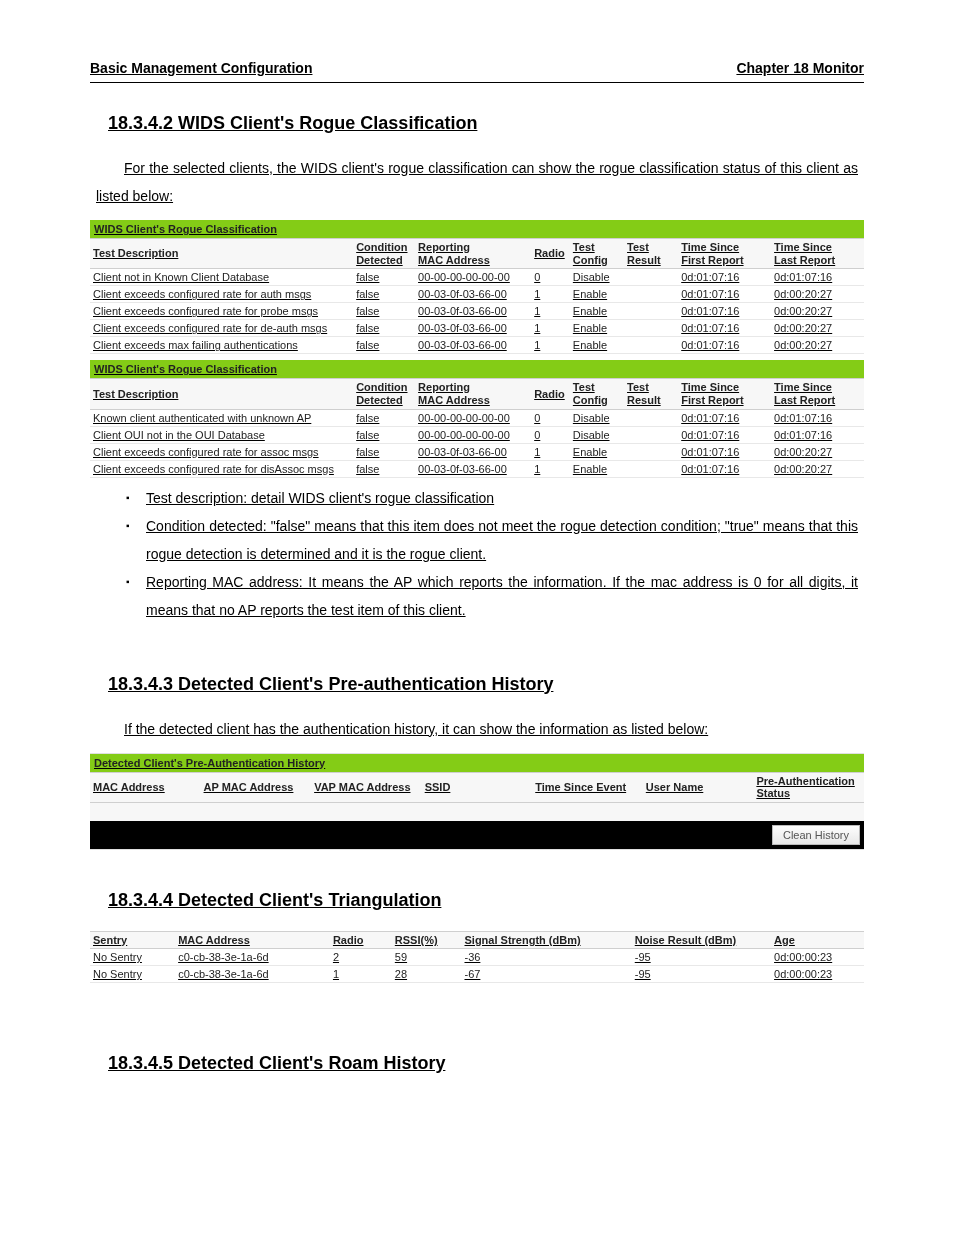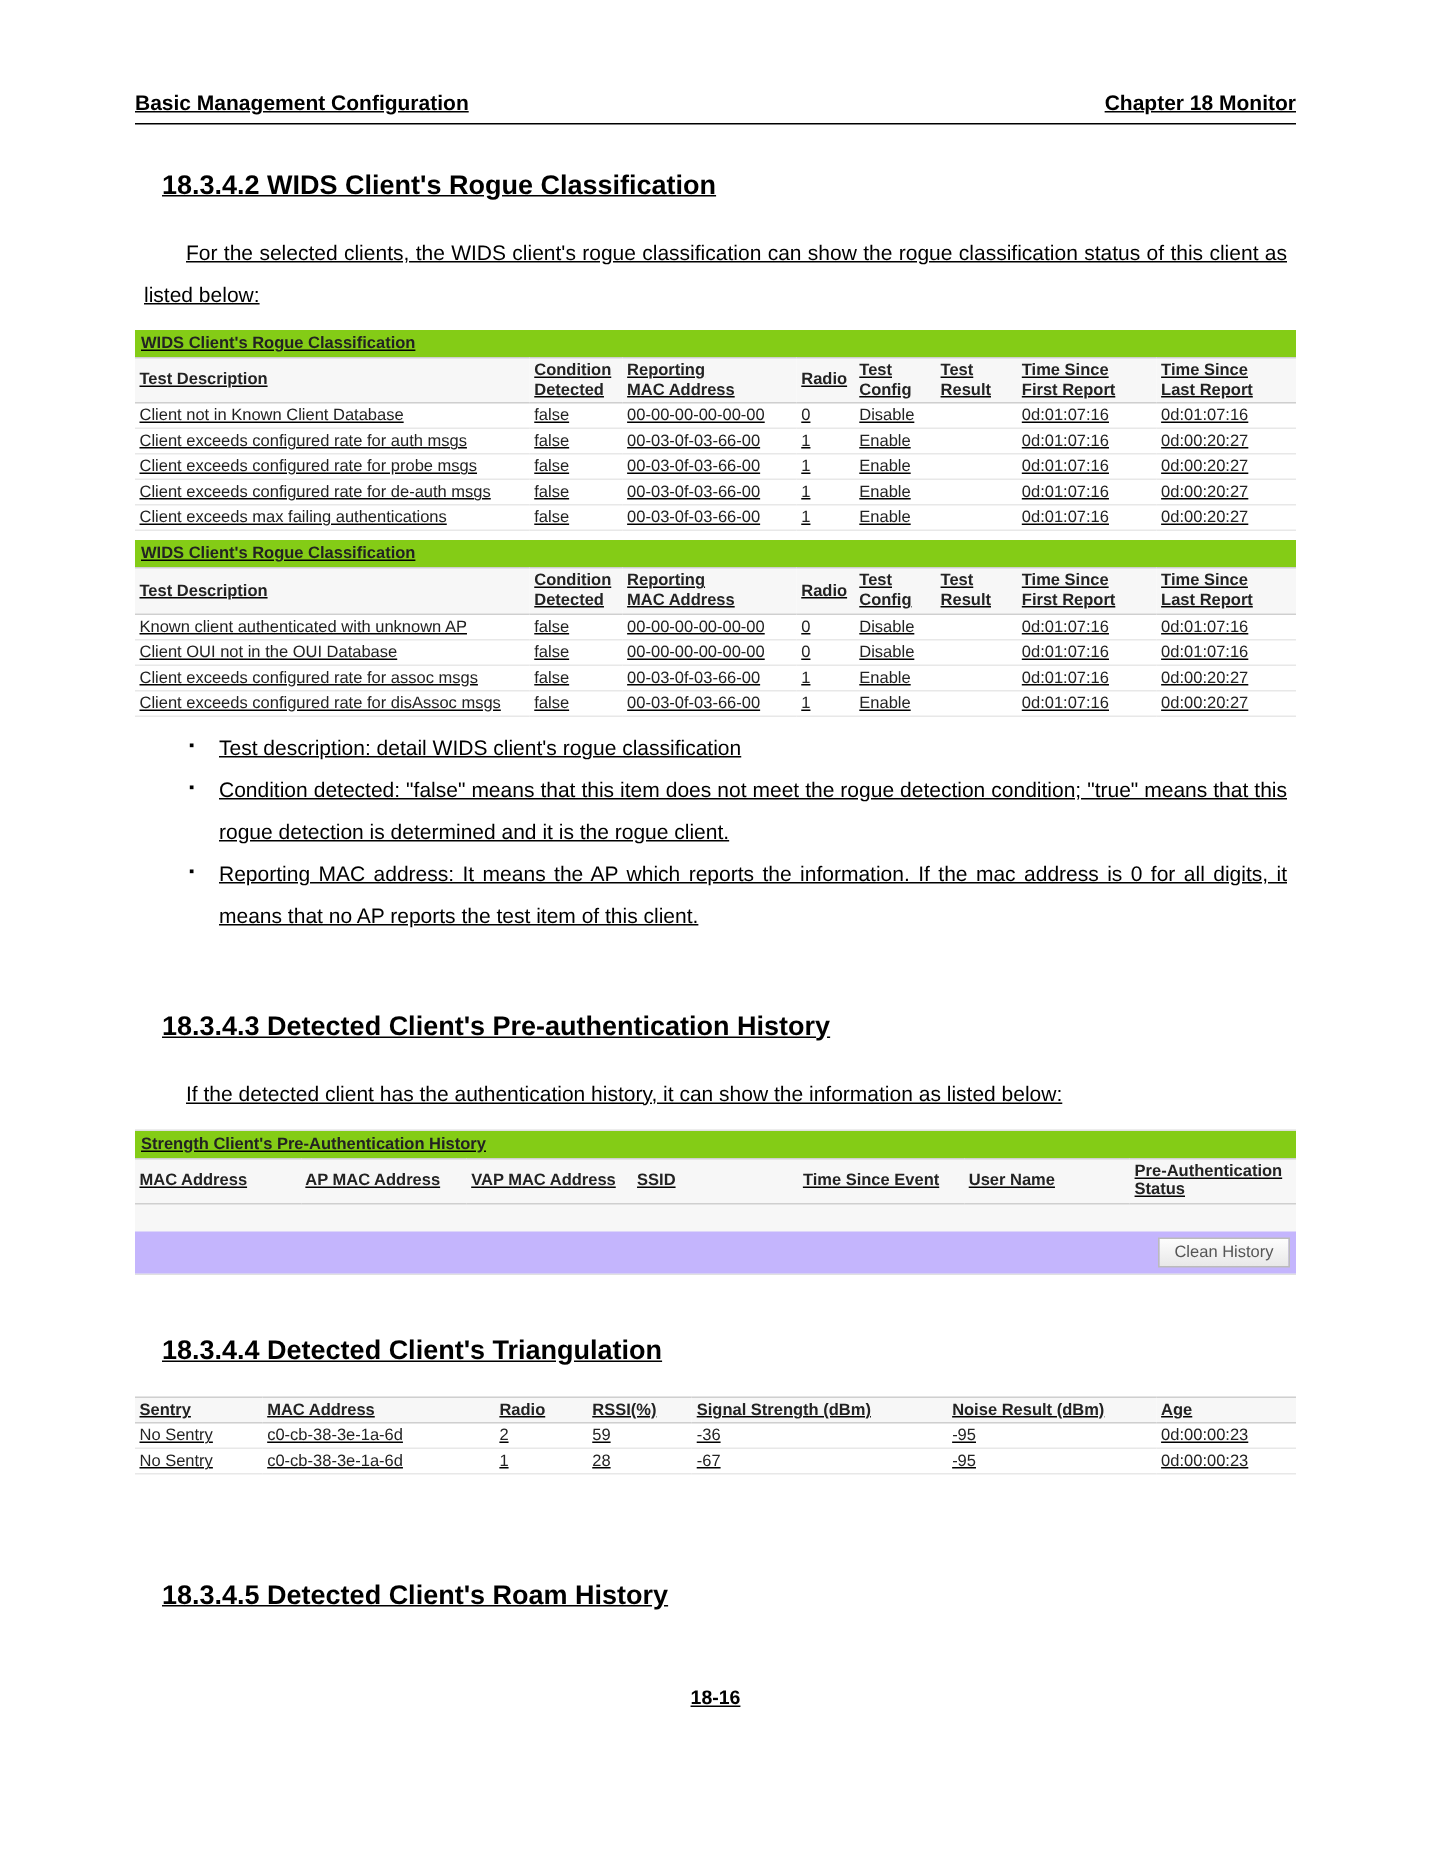--- a/index.html
+++ b/index.html
@@ -92,21 +92,21 @@
   }
   .pager {
     text-align: center;
     font-size: 11px;
     padding: 4px 0;
   }
   .pager a { color: #2a5db0; text-decoration: underline; }
   .btnrow {
     text-align: right;
     padding: 4px;
-    background: #c4b5fd;
+    background: #000000;
   }
   .btn {
     display: inline-block;
     border: 1px solid #bbb;
     background: linear-gradient(#fdfdfd,#e8e8e8);
     padding: 3px 10px;
     font-size: 11px;
     color: #555;
     cursor: pointer;
   }
@@ -288,21 +288,21 @@
   <ul class="bullets">
     <li>Test description: detail WIDS client's rogue classification</li>
     <li>Condition detected: "false" means that this item does not meet the rogue detection condition; "true" means that this rogue detection is determined and it is the rogue client.</li>
     <li>Reporting MAC address: It means the AP which reports the information. If the mac address is 0 for all digits, it means that no AP reports the test item of this client.</li>
   </ul>
 
   <h2 class="section" style="margin-top:50px;">18.3.4.3 Detected Client's Pre-authentication History</h2>
   <p class="body indent">If the detected client has the authentication history, it can show the information as listed below:</p>
 
   <div class="panel auth-table-wrap">
-    <div class="panel-title">Strength Client's Pre-Authentication History</div>
+    <div class="panel-title">Detected Client's Pre-Authentication History</div>
     <table class="data">
       <thead>
           <tr>
         <th>MAC Address</th>
         <th>AP MAC Address</th>
         <th>VAP MAC Address</th>
         <th>SSID</th>
         <th>Time Since Event</th>
         <th>User Name</th>
         <th>Pre-Authentication Status</th>
@@ -361,14 +361,13 @@
             <td>-67</td>
             <td>-95</td>
             <td>0d:00:00:23</td>
           </tr>
         </tbody>
     </table>
   </div>
 
   <h2 class="section" style="margin-top:70px;">18.3.4.5 Detected Client's Roam History</h2>
 
-  <div class="pagenum">18-16</div>
 </div>
 
 </body></html>

